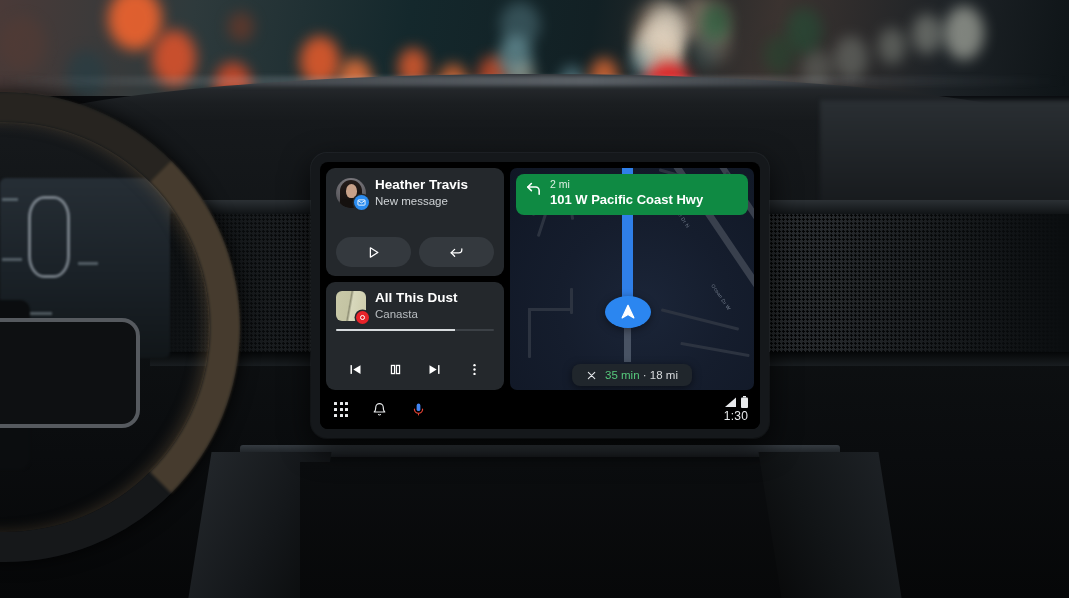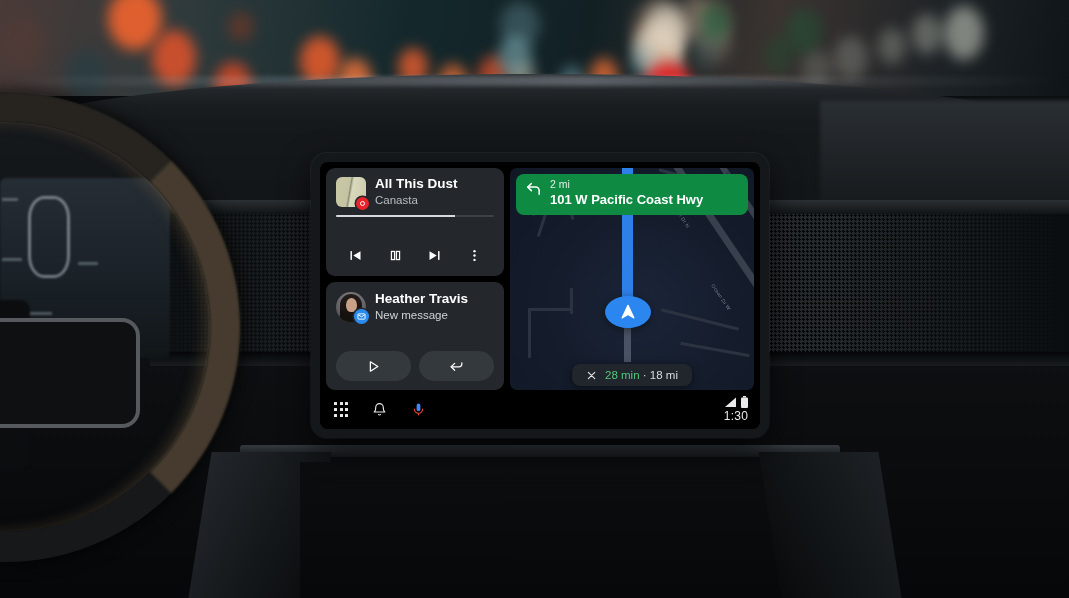--- a/index.html
+++ b/index.html
@@ -356,65 +356,20 @@
   <div class="console-mid"></div>
   <div class="console-r"></div>
 
   <div class="headunit">
     <div class="screen">
 
       <div class="screen-main">
 
         <div class="col-left">
 
-          <div class="card media-card">
-            <div class="media-head">
-              <div class="art-wrap">
-                <div class="art"></div>
-                <div class="badge-media">
-                    <i></i>
-                  </div>
-              </div>
-              <div>
-                <div class="media-title">All This Dust</div>
-                <div class="media-artist">Canasta</div>
-              </div>
-            </div>
-            <div class="progress">
-              <div class="progress-fill" id="progressFill" style="width: 75%;"></div>
-            </div>
-            <div class="media-controls">
-              <div class="mc">
-                <svg viewBox="0 0 24 24" fill="#fff">
-                  <rect x="4" y="5" width="2.3" height="14"></rect>
-                  <path d="M20 5 L20 19 L8.5 12 Z"></path>
-                </svg>
-              </div>
-              <div class="mc">
-                <svg viewBox="0 0 24 24" fill="none" stroke="#fff" stroke-width="2">
-                  <rect x="5.5" y="5.5" width="5" height="13"></rect>
-                  <rect x="13.5" y="5.5" width="5" height="13"></rect>
-                </svg>
-              </div>
-              <div class="mc">
-                <svg viewBox="0 0 24 24" fill="#fff">
-                  <path d="M4 5 L4 19 L15.5 12 Z"></path>
-                  <rect x="17.7" y="5" width="2.3" height="14"></rect>
-                </svg>
-              </div>
-              <div class="mc">
-                <svg viewBox="0 0 24 24" fill="#fff">
-                  <circle cx="12" cy="5" r="1.9"></circle>
-                  <circle cx="12" cy="12" r="1.9"></circle>
-                  <circle cx="12" cy="19" r="1.9"></circle>
-                </svg>
-              </div>
-            </div>
-          </div>
-
           <div class="card msg-card">
             <div class="msg-head">
               <div class="avatar-wrap">
                 <div class="avatar">
                   <div class="av-hair"></div>
                   <div class="av-face"></div>
                   <div class="av-body"></div>
                 </div>
                 <div class="badge-msg">
                   <svg viewBox="0 0 24 24" fill="none" stroke="#fff" stroke-width="2.4">
@@ -436,20 +391,65 @@
               </div>
               <div class="pill-btn">
                 <svg viewBox="0 0 24 24" fill="none" stroke="#fff" stroke-width="2" stroke-linecap="round" stroke-linejoin="round">
                   <path d="M9 7 L3.5 12.5 L9 18"></path>
                   <path d="M3.5 12.5 H15.5 A5 5 0 0 0 20.5 7.5 V6"></path>
                 </svg>
               </div>
             </div>
           </div>
 
+          <div class="card media-card">
+            <div class="media-head">
+              <div class="art-wrap">
+                <div class="art"></div>
+                <div class="badge-media">
+                    <i></i>
+                  </div>
+              </div>
+              <div>
+                <div class="media-title">All This Dust</div>
+                <div class="media-artist">Canasta</div>
+              </div>
+            </div>
+            <div class="progress">
+              <div class="progress-fill" id="progressFill" style="width: 75%;"></div>
+            </div>
+            <div class="media-controls">
+              <div class="mc">
+                <svg viewBox="0 0 24 24" fill="#fff">
+                  <rect x="4" y="5" width="2.3" height="14"></rect>
+                  <path d="M20 5 L20 19 L8.5 12 Z"></path>
+                </svg>
+              </div>
+              <div class="mc">
+                <svg viewBox="0 0 24 24" fill="none" stroke="#fff" stroke-width="2">
+                  <rect x="5.5" y="5.5" width="5" height="13"></rect>
+                  <rect x="13.5" y="5.5" width="5" height="13"></rect>
+                </svg>
+              </div>
+              <div class="mc">
+                <svg viewBox="0 0 24 24" fill="#fff">
+                  <path d="M4 5 L4 19 L15.5 12 Z"></path>
+                  <rect x="17.7" y="5" width="2.3" height="14"></rect>
+                </svg>
+              </div>
+              <div class="mc">
+                <svg viewBox="0 0 24 24" fill="#fff">
+                  <circle cx="12" cy="5" r="1.9"></circle>
+                  <circle cx="12" cy="12" r="1.9"></circle>
+                  <circle cx="12" cy="19" r="1.9"></circle>
+                </svg>
+              </div>
+            </div>
+          </div>
+
         </div>
 
         <div class="col-right">
           <div class="map">
 
             <div class="road" style="left:150px;top:-20px;width:7px;height:250px;transform:rotate(-34deg);transform-origin:top left;"></div>
             <div class="road" style="left:196px;top:-20px;width:6px;height:250px;transform:rotate(-34deg);transform-origin:top left;"></div>
             <div class="road-thin" style="left:36px;top:10px;width:3px;height:60px;transform:rotate(18deg);"></div>
             <div class="road-thin" style="left:20px;top:34px;width:60px;height:3px;transform:rotate(-22deg);"></div>
             <div class="road-thin" style="left:58px;top:6px;width:3px;height:46px;transform:rotate(-8deg);"></div>
@@ -483,21 +483,21 @@
                 <div class="nav-dist">2 mi</div>
                 <div class="nav-road">101 W Pacific Coast Hwy</div>
               </div>
             </div>
 
             <div class="eta-pill">
               <svg viewBox="0 0 24 24" fill="none" stroke="#e3e6e9" stroke-width="2.4" stroke-linecap="round">
                 <path d="M5 5 L19 19 M19 5 L5 19"></path>
               </svg>
               <div class="eta-text">
-                <span class="eta-time">28 min</span><span> · </span><span>18 mi</span>
+                <span class="eta-time">35 min</span><span> · </span><span>18 mi</span>
               </div>
             </div>
 
           </div>
         </div>
 
       </div>
 
       <div class="statusbar">
         <div class="sb-left">

